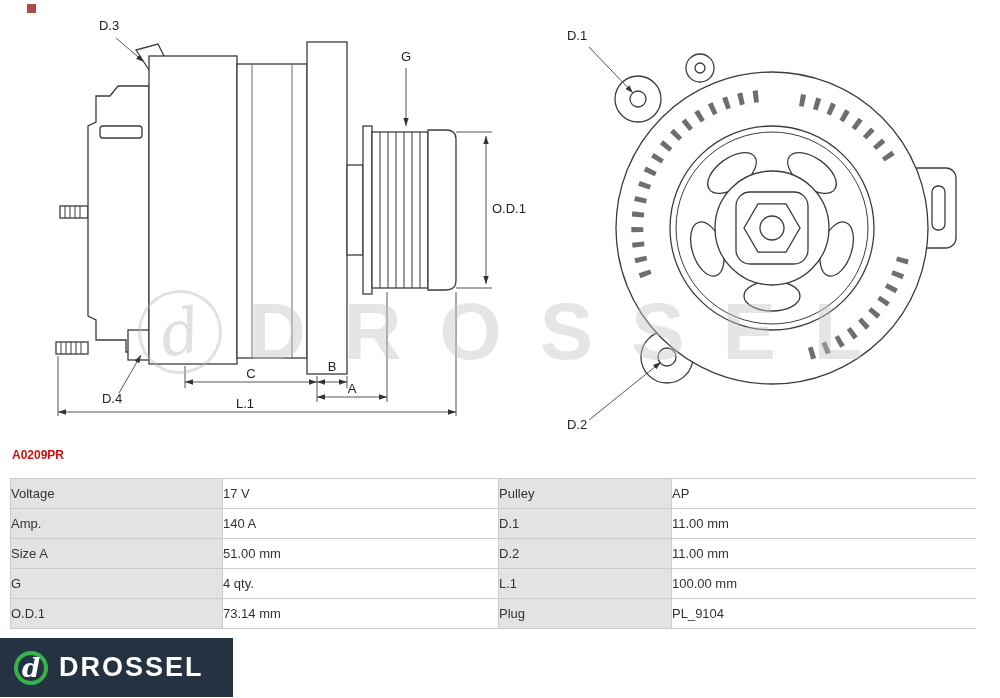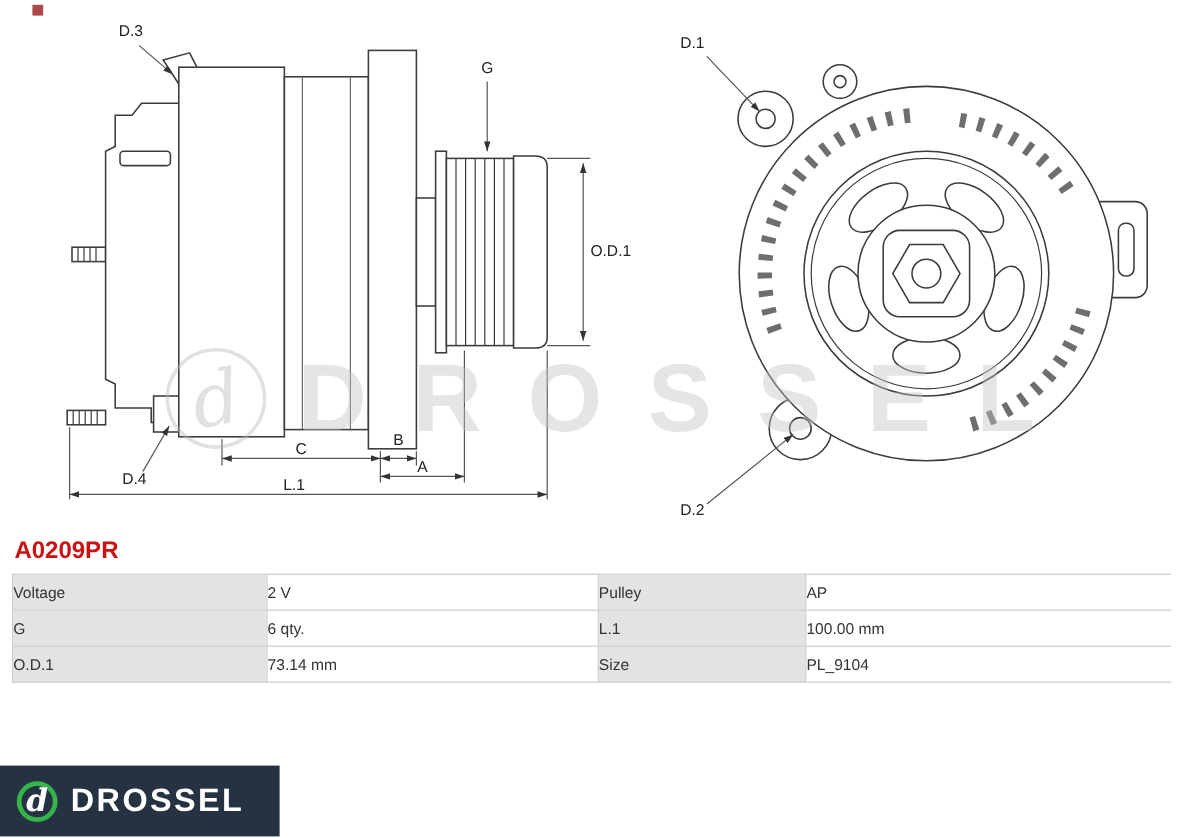--- a/index.html
+++ b/index.html
@@ -19,21 +19,21 @@
   .watermark { position:absolute; top:290px; left:138px; display:flex; align-items:center;
     gap:26px; opacity:.42; z-index:5; pointer-events:none; }
   .wm-ring { width:84px; height:84px; border:3px solid #b9b9b9; border-radius:50%;
     display:flex; align-items:center; justify-content:center;
     font:italic 62px "DejaVu Serif", serif; color:#b9b9b9; transform:rotate(-10deg); }
   .wm-text { font-size:80px; font-weight:bold; color:#c3c3c3; letter-spacing:38px;
     white-space:nowrap; line-height:1; }
 
   
   .part-number { position:absolute; top:448px; left:12px; color:#cc1111;
-    font-size:20px; font-weight:bold; }
+    font-size:12px; font-weight:bold; }
 
   
   table.spec { position:absolute; top:478px; left:10px; width:980px;
     border-collapse:collapse; table-layout:fixed; }
   table.spec td { border:1px solid #cccccc; height:30px; font-size:13px; color:#333;
     padding:0 10px 0 0; overflow:hidden; }
   table.spec td.lab { background:#e3e3e3; }
   col.c-lab1 { width:212px; } col.c-val1 { width:276px; }
   col.c-lab2 { width:173px; } col.c-val2 { width:319px; }
 
@@ -168,34 +168,46 @@
   <table class="spec">
     <colgroup>
       <col class="c-lab1">
         <col class="c-val1">
         <col class="c-lab2">
         <col class="c-val2">
     </colgroup>
     <tbody>
       <tr>
         <td class="lab">Voltage</td>
-        <td>2 V</td>
+        <td>17 V</td>
         <td class="lab">Pulley</td>
         <td>AP</td>
       </tr>
       <tr>
+        <td class="lab">Amp.</td>
+        <td>140 A</td>
+        <td class="lab">D.1</td>
+        <td>11.00 mm</td>
+      </tr>
+      <tr>
+        <td class="lab">Size A</td>
+        <td>51.00 mm</td>
+        <td class="lab">D.2</td>
+        <td>11.00 mm</td>
+      </tr>
+      <tr>
         <td class="lab">G</td>
-        <td>6 qty.</td>
+        <td>4 qty.</td>
         <td class="lab">L.1</td>
         <td>100.00 mm</td>
       </tr>
       <tr>
         <td class="lab">O.D.1</td>
         <td>73.14 mm</td>
-        <td class="lab">Size</td>
+        <td class="lab">Plug</td>
         <td>PL_9104</td>
       </tr>
     </tbody>
   </table>
 
   <div class="logo">
     <div class="logo-ring">d</div>
     <div class="logo-text">DROSSEL</div>
   </div>
 

